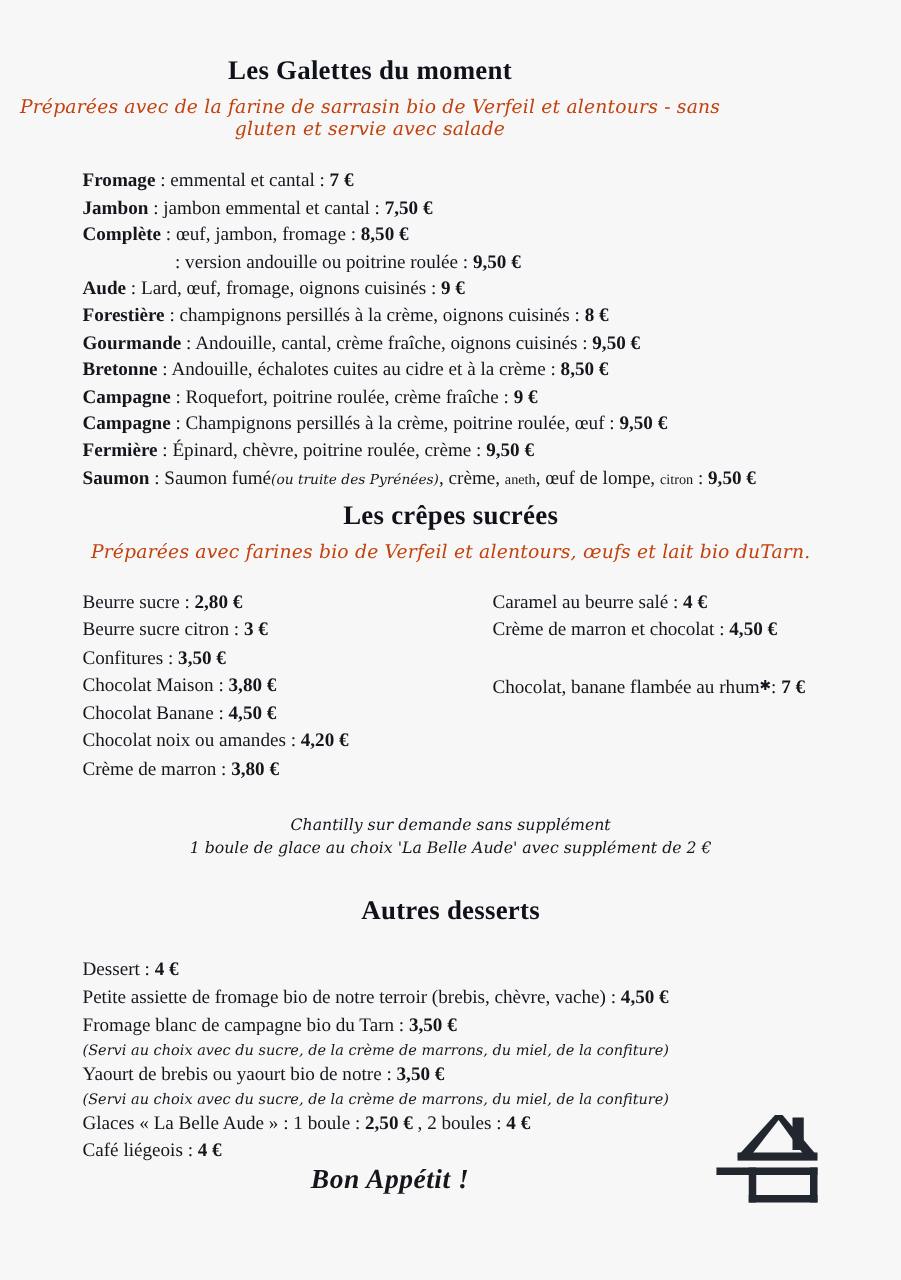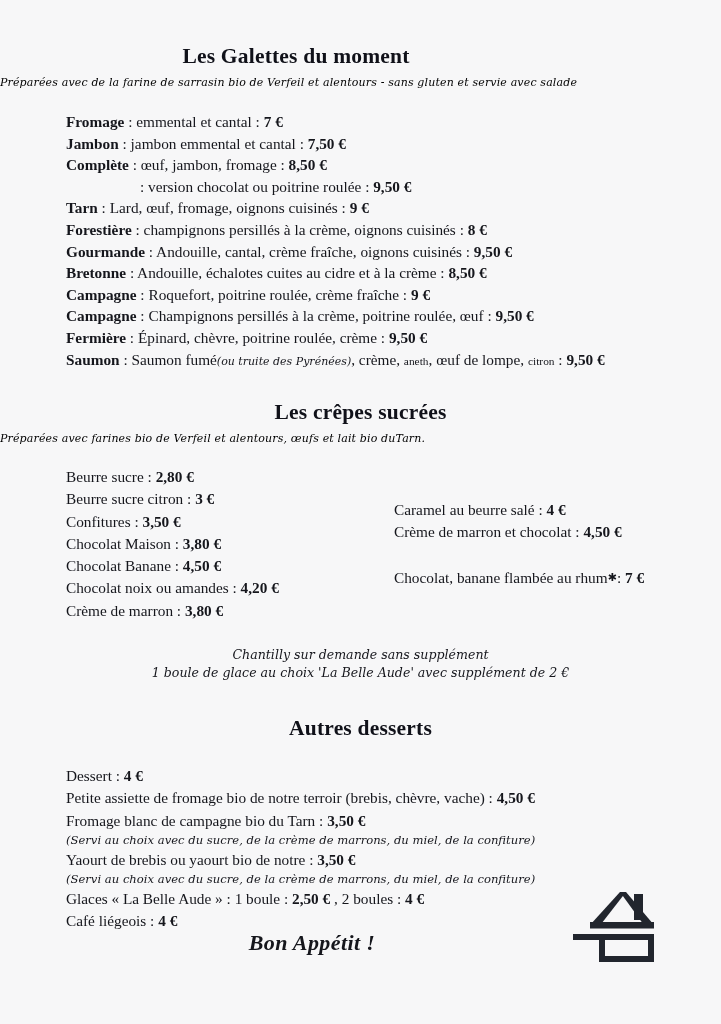--- a/index.html
+++ b/index.html
@@ -26,23 +26,24 @@
 
   
   .section-title {
     text-align: center;
     font-weight: bold;
     font-size: 21.5px;
     letter-spacing: 0.2px;
     color: #101119;
   }
   .section-sub {
-    font-style: italic;
-    font-size: 11px;
-    color: #000000;
+    text-align: center;
+    font-style: italic;
+    font-size: 15px;
+    color: #c2410c;
     letter-spacing: 0.15px;
     font-family: "DejaVu Serif", "Liberation Serif", serif;
   }
 
   
   #galettes-section { position: absolute; left: 0; top: 44px; width: 592px; }
   #galettes-section .section-sub { margin-top: 7px; }
 
   .galette-list {
     margin-top: 22px;
@@ -69,21 +70,21 @@
 
   
   #crepes-section { position: absolute; left: 0; top: 400px; width: 721px; }
   #crepes-section .section-sub { margin-top: 7px; }
 
   .crepes-cols {
     margin-top: 21px;
     padding-left: 66px;
     padding-right: 30px;
     display: flex;
-    align-items: center;
+    align-items: flex-start;
   }
   .crepes-col-left { width: 328px; flex: none; }
   .crepes-col-right { width: 297px; flex: none; }
 
   .crepe-row {
     font-size: 15.3px;
     line-height: 22.3px;
     white-space: nowrap;
   }
   .crepe-row .price { font-weight: bold; }
@@ -155,22 +156,22 @@
 
 <div class="page">
 
   <div id="galettes-section">
     <div class="section-title">Les Galettes du moment</div>
     <div class="section-sub">Préparées avec de la farine de sarrasin bio de Verfeil et alentours - sans gluten et servie avec salade</div>
     <div class="galette-list" id="galettes-list">
         <div class="galette-row"><span class="nm">Fromage</span><span class="desc">  : emmental et cantal : </span><span class="price">7 €</span></div>
         <div class="galette-row"><span class="nm">Jambon</span><span class="desc"> : jambon emmental et cantal : </span><span class="price">7,50 €</span></div>
         <div class="galette-row"><span class="nm">Complète</span><span class="desc"> : œuf, jambon, fromage : </span><span class="price">8,50 €</span></div>
-        <div class="galette-row indent"><span class="desc">: version chocolat ou poitrine roulée : </span><span class="price">9,50 €</span></div>
-        <div class="galette-row"><span class="nm">Tarn</span><span class="desc"> : Lard, œuf, fromage, oignons cuisinés : </span><span class="price">9 €</span></div>
+        <div class="galette-row indent"><span class="desc">: version andouille ou poitrine roulée : </span><span class="price">9,50 €</span></div>
+        <div class="galette-row"><span class="nm">Aude</span><span class="desc"> : Lard, œuf, fromage, oignons cuisinés : </span><span class="price">9 €</span></div>
         <div class="galette-row"><span class="nm">Forestière</span><span class="desc">  : champignons persillés à la crème, oignons cuisinés : </span><span class="price">8 €</span></div>
         <div class="galette-row"><span class="nm">Gourmande</span><span class="desc"> : Andouille, cantal, crème fraîche, oignons cuisinés : </span><span class="price">9,50 €</span></div>
         <div class="galette-row"><span class="nm">Bretonne</span><span class="desc"> : Andouille, échalotes cuites au cidre et à la crème : </span><span class="price">8,50 €</span></div>
         <div class="galette-row"><span class="nm">Campagne</span><span class="desc"> : Roquefort, poitrine roulée, crème fraîche : </span><span class="price">9 €</span></div>
         <div class="galette-row"><span class="nm">Campagne</span><span class="desc"> : Champignons persillés à la crème, poitrine roulée, œuf : </span><span class="price">9,50 €</span></div>
         <div class="galette-row"><span class="nm">Fermière</span><span class="desc"> : Épinard, chèvre, poitrine roulée, crème : </span><span class="price">9,50 €</span></div>
         <div class="galette-row"><span class="nm">Saumon</span><span class="desc">  : Saumon fumé</span><span class="tiny-it">(ou truite des Pyrénées)</span><span class="desc">, crème, </span><span class="tiny">aneth</span><span class="desc">, œuf de lompe, </span><span class="tiny">citron</span><span class="desc"> : </span><span class="price">9,50 €</span></div>
       </div>
   </div>
 

